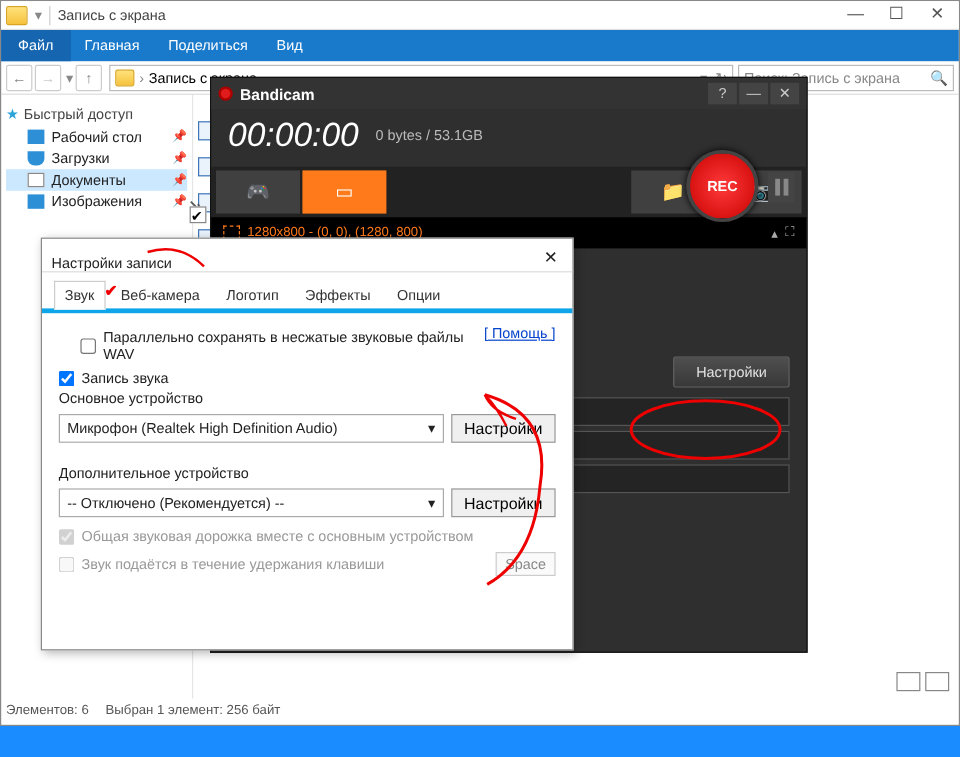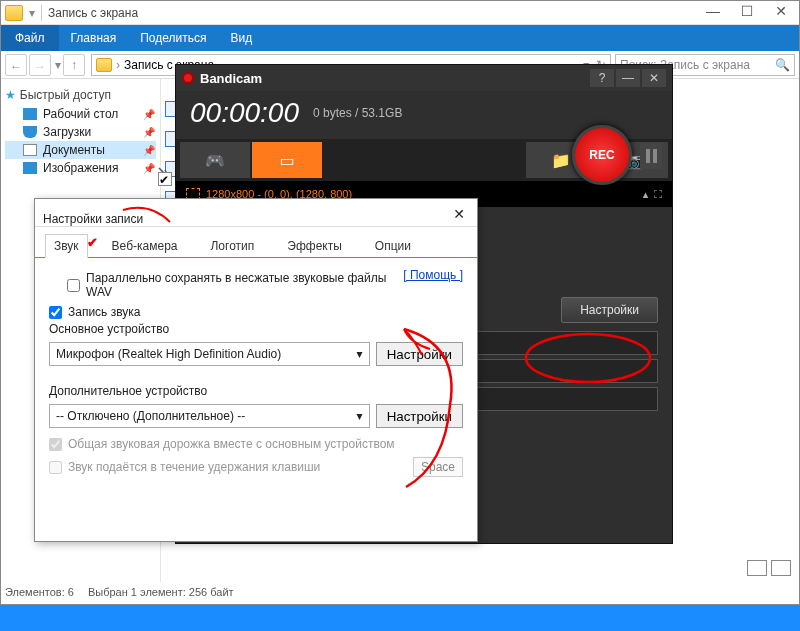--- a/index.html
+++ b/index.html
@@ -63,21 +63,21 @@
 .row .val { width: 140px; height: 22px; background: #242424; border: 1px solid #555; padding: 0 6px; display: flex; align-items: center; color: #ddd; }
 .darkbtn { height: 26px; border: 1px solid #666; background: linear-gradient(#4f4f4f,#383838); color: #e2e2e2; padding: 0 18px; display: inline-flex; align-items: center; border-radius: 2px; cursor: pointer; }
 .bandi-bottom { margin-top: 8px; display: flex; flex-direction: column; gap: 4px; }
 .bandi-bottom .line { height: 24px; background: #242424; border: 1px solid #555; padding: 0 8px; display: flex; align-items: center; }
 .bandi-btns { display: flex; gap: 8px; margin-top: 6px; }
 
 
 .dlg { position: absolute; left: 34px; top: 198px; width: 444px; height: 344px; background: #fff; border: 1px solid #888; box-shadow: 2px 2px 8px rgba(0,0,0,.3); font-size: 12px; color: #222; }
 .dlg-title { height: 28px; display: flex; align-items: flex-end; padding: 0 8px; border-bottom: 1px solid #ddd; }
 .dlg-close { margin-left: auto; font-size: 14px; width: 20px; height: 20px; text-align: center; cursor: pointer; }
-.dlg-tabs { display: flex; gap: 15px; padding: 6px 10px 0; border-bottom: 1px solid #0ea5e9; }
+.dlg-tabs { display: flex; gap: 4px; padding: 6px 10px 0; border-bottom: 4px solid #0ea5e9; }
 .dlg-tab { padding: 4px 8px; border: 1px solid transparent; position: relative; top: 1px; cursor: pointer; color: #333; }
 .dlg-tab.active { border: 1px solid #ccc; border-bottom: 1px solid #fff; background: #fff; }
 .dlg-body { padding: 10px 14px; }
 .chk { display: flex; align-items: center; gap: 6px; padding: 3px 0; }
 .chk input { width: 13px; height: 13px; }
 .help { color: #0645cc; text-decoration: underline; float: right; cursor: pointer; }
 .group-lbl { margin: 0 0 6px; }
 .combo-row { display: flex; gap: 6px; align-items: center; }
 .combo { flex: 1; height: 24px; border: 1px solid #aaa; background: #fff; padding: 0 6px; display: flex; align-items: center; justify-content: space-between; }
 .wbtn { height: 24px; border: 1px solid #999; background: #f0f0f0; padding: 0 10px; cursor: pointer; }
@@ -263,21 +263,21 @@
     <div class="combo-row">
       <div class="combo">
           <span>Микрофон (Realtek High Definition Audio)</span>
           <span>▾</span>
         </div>
       <button class="wbtn">Настройки</button>
     </div>
     <div class="group-lbl" style="margin-top:18px">Дополнительное устройство</div>
     <div class="combo-row">
       <div class="combo">
-          <span>-- Отключено (Дополнительное) --</span>
+          <span>-- Отключено (Рекомендуется) --</span>
           <span>▾</span>
         </div>
       <button class="wbtn">Настройки</button>
     </div>
     <div class="chk disabled" style="margin-top:6px">
       <input type="checkbox" checked="" disabled="" style="">
       <span>Общая звуковая дорожка вместе с основным устройством</span>
     </div>
     <div class="chk disabled">
       <input type="checkbox" disabled="" style="">

